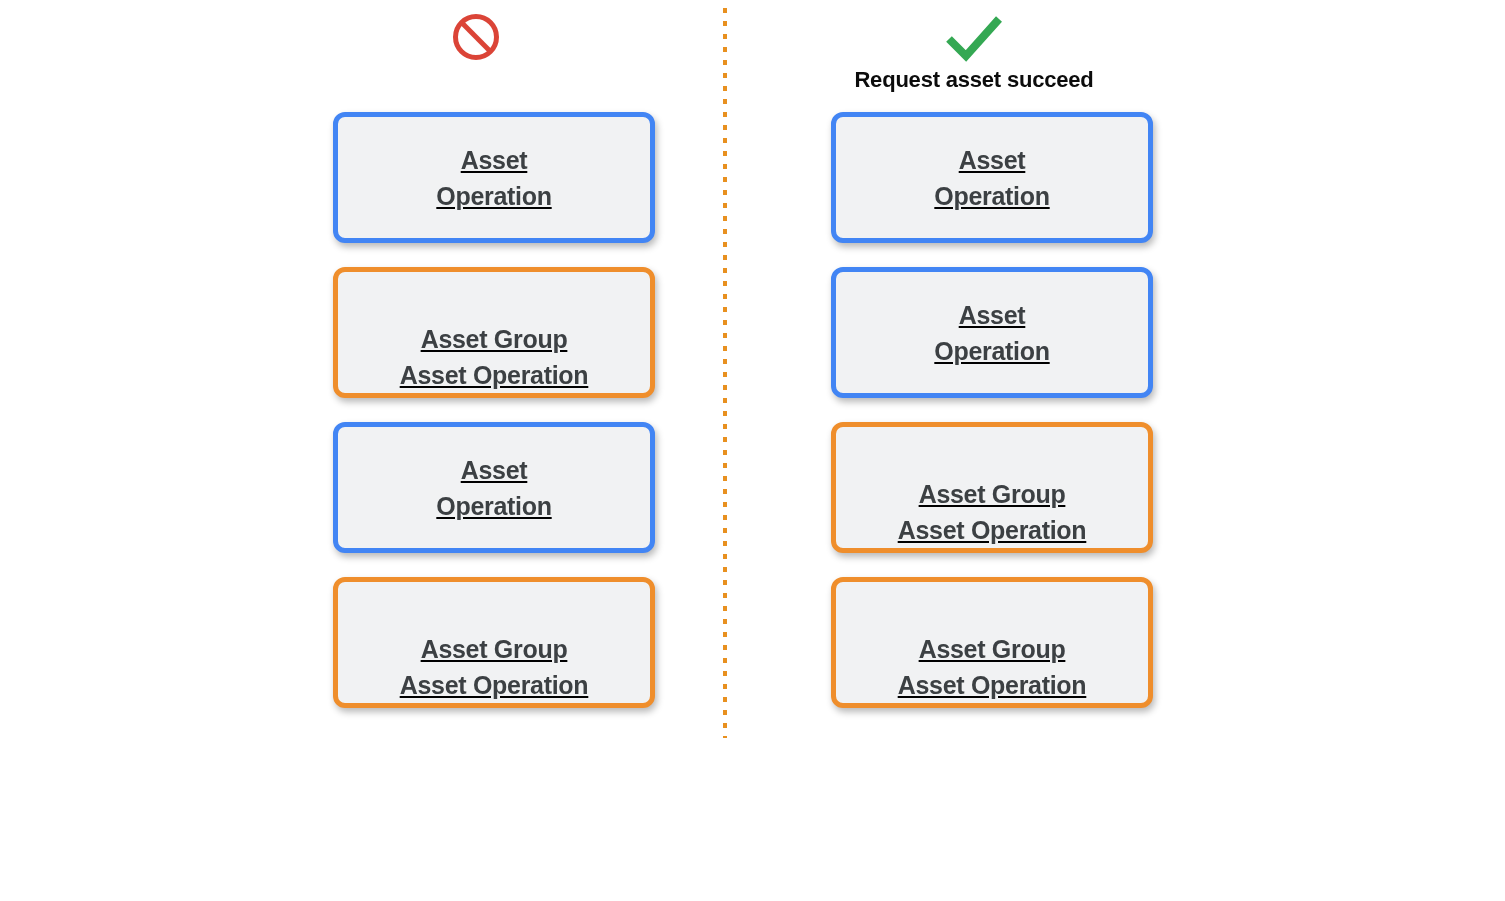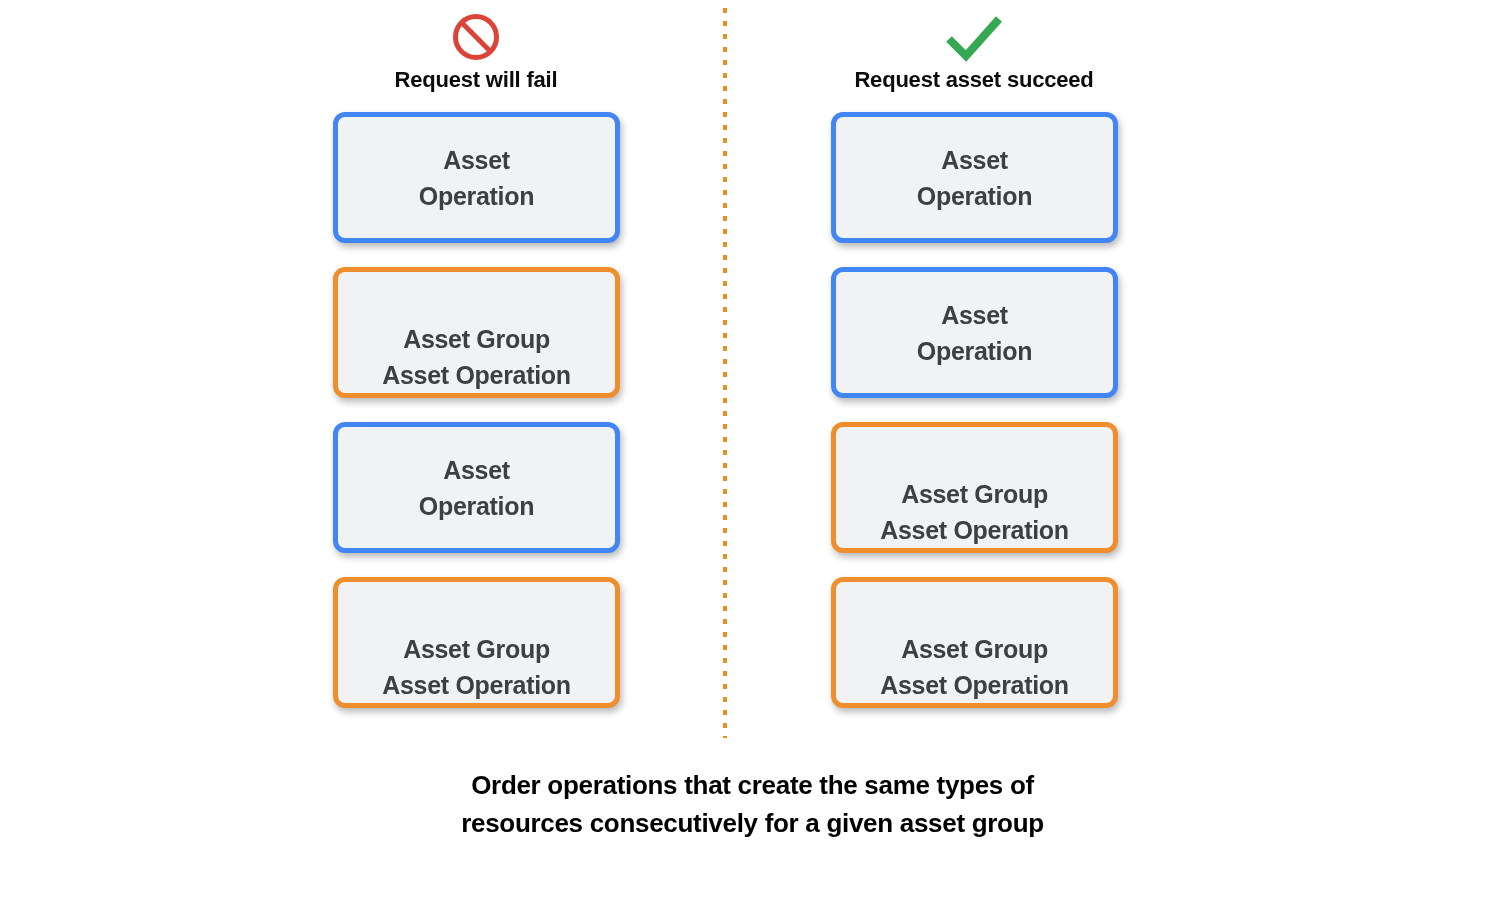--- a/index.html
+++ b/index.html
@@ -73,31 +73,32 @@
 
   
   .boxes {
     position: absolute;
     top: 112px;
     left: 7px;
     width: 287px;
   }
   .op-box {
     box-sizing: border-box;
-    width: 287px;
+    width: 322px;
     height: 131px;
     margin-bottom: 24px;
     border-radius: 12px;
     border: 5px solid #4285f4;
     background: #f1f2f3;
     box-shadow: 2px 4px 7px rgba(0,0,0,0.28);
     display: flex;
     align-items: center;
     justify-content: center;
     text-align: center;
+    text-decoration: underline;
   }
   .op-box.orange { border-color: #ef8e2c; align-items: flex-end; }
 
   .op-text {
     font-size: 25px;
     font-weight: bold;
     color: #3c4043;
     line-height: 36px;
     letter-spacing: -0.3px;
     white-space: pre-line;
@@ -126,21 +127,20 @@
   <div class="divider"></div>
 
   <div class="column fail">
     <div class="col-header">
       <div class="header-icon">
         <svg width="52" height="52" viewBox="0 0 52 52" aria-hidden="true">
           <circle cx="26" cy="26" r="20.5" fill="none" stroke="#db4437" stroke-width="5"></circle>
           <line x1="11.6" y1="11.6" x2="40.4" y2="40.4" stroke="#db4437" stroke-width="5" stroke-linecap="butt"></line>
         </svg>
       </div>
-      <div class="header-label">Request will fail</div>
     </div>
 
     <div class="boxes">
       <div class="op-box">
         <span class="op-text">Asset
 Operation</span>
       </div>
       <div class="op-box orange">
         <span class="op-text">Asset Group
 Asset Operation</span>
@@ -179,16 +179,14 @@
         <span class="op-text">Asset Group
 Asset Operation</span>
       </div>
       <div class="op-box orange">
         <span class="op-text">Asset Group
 Asset Operation</span>
       </div>
     </div>
   </div>
 
-  <div class="caption">Order operations that create the same types of
-resources consecutively for a given asset group</div>
 
 </div>
 
 </body></html>

